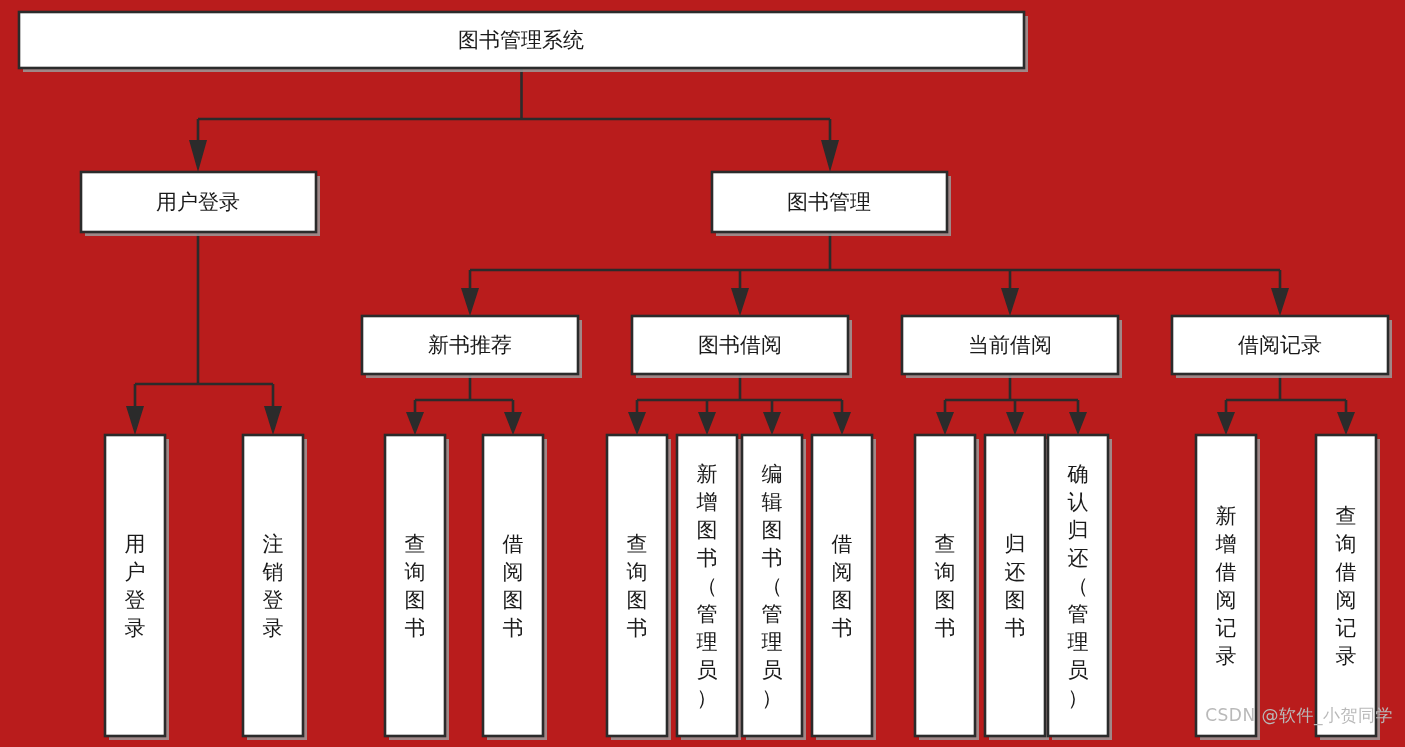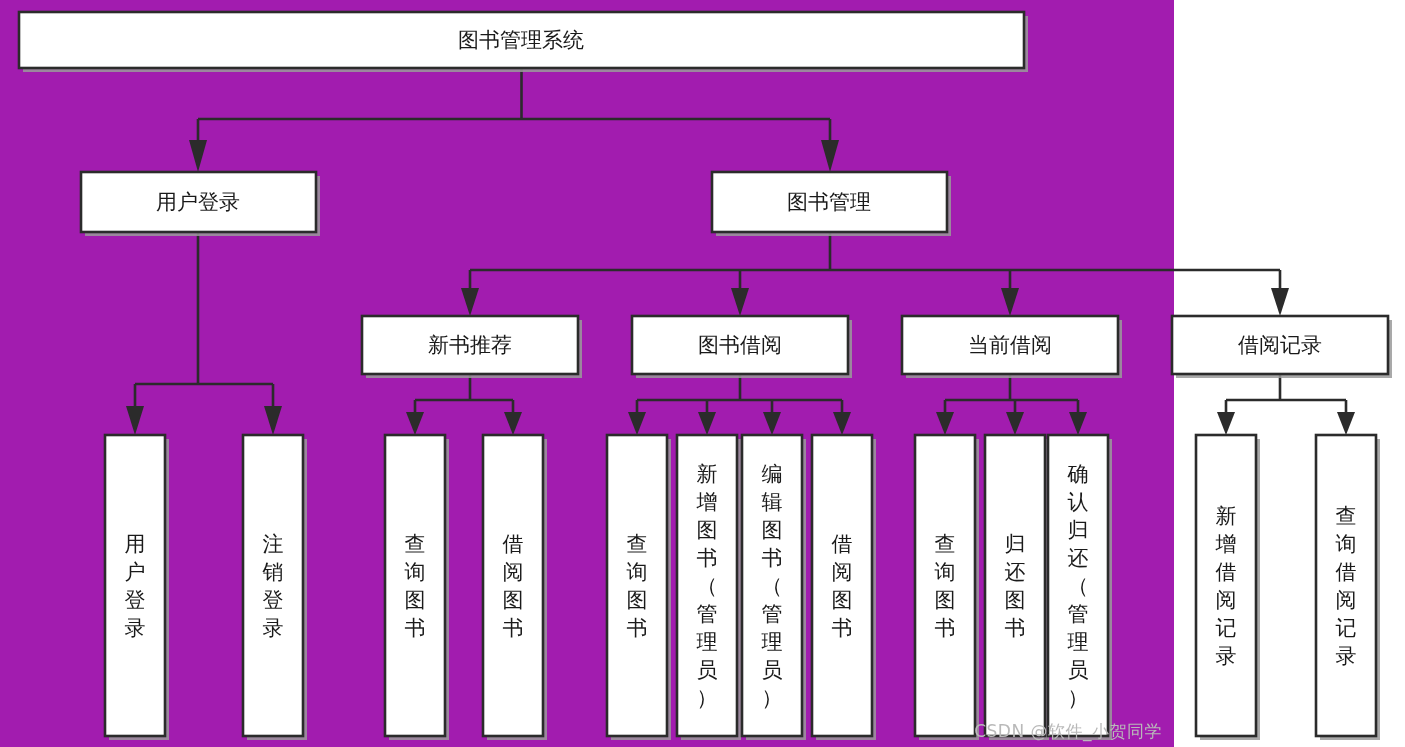--- a/index.html
+++ b/index.html
@@ -8,23 +8,23 @@
     background: #ffffff;
   }
   body {
     width: 1405px;
     height: 747px;
     font-family: "DejaVu Sans", "Liberation Sans", sans-serif;
     overflow: hidden;
   }
   #diagram-root {
     position: relative;
-    width: 1174px;
+    width: 1405px;
     height: 747px;
-    background: #a21caf;
+    background: #b91c1c;
   }
   svg#flow {
     position: absolute;
     left: 0;
     top: 0;
     width: 1405px;
     height: 747px;
   }
   .node-box {
     fill: #ffffff;
@@ -54,21 +54,21 @@
   }
   .leaf-label {
     font-family: "DejaVu Sans", "Liberation Sans", sans-serif;
     font-size: 21px;
     fill: #1a1a1a;
     text-anchor: middle;
   }
   .watermark {
     position: absolute;
     right: 12px;
-    bottom: 4px;
+    bottom: 20px;
     font-family: "DejaVu Sans", "Liberation Sans", sans-serif;
     font-size: 17px;
     color: #b9b9b9;
     letter-spacing: 0.5px;
     white-space: nowrap;
     user-select: none;
   }
 </style>
 </head>
 <body>

